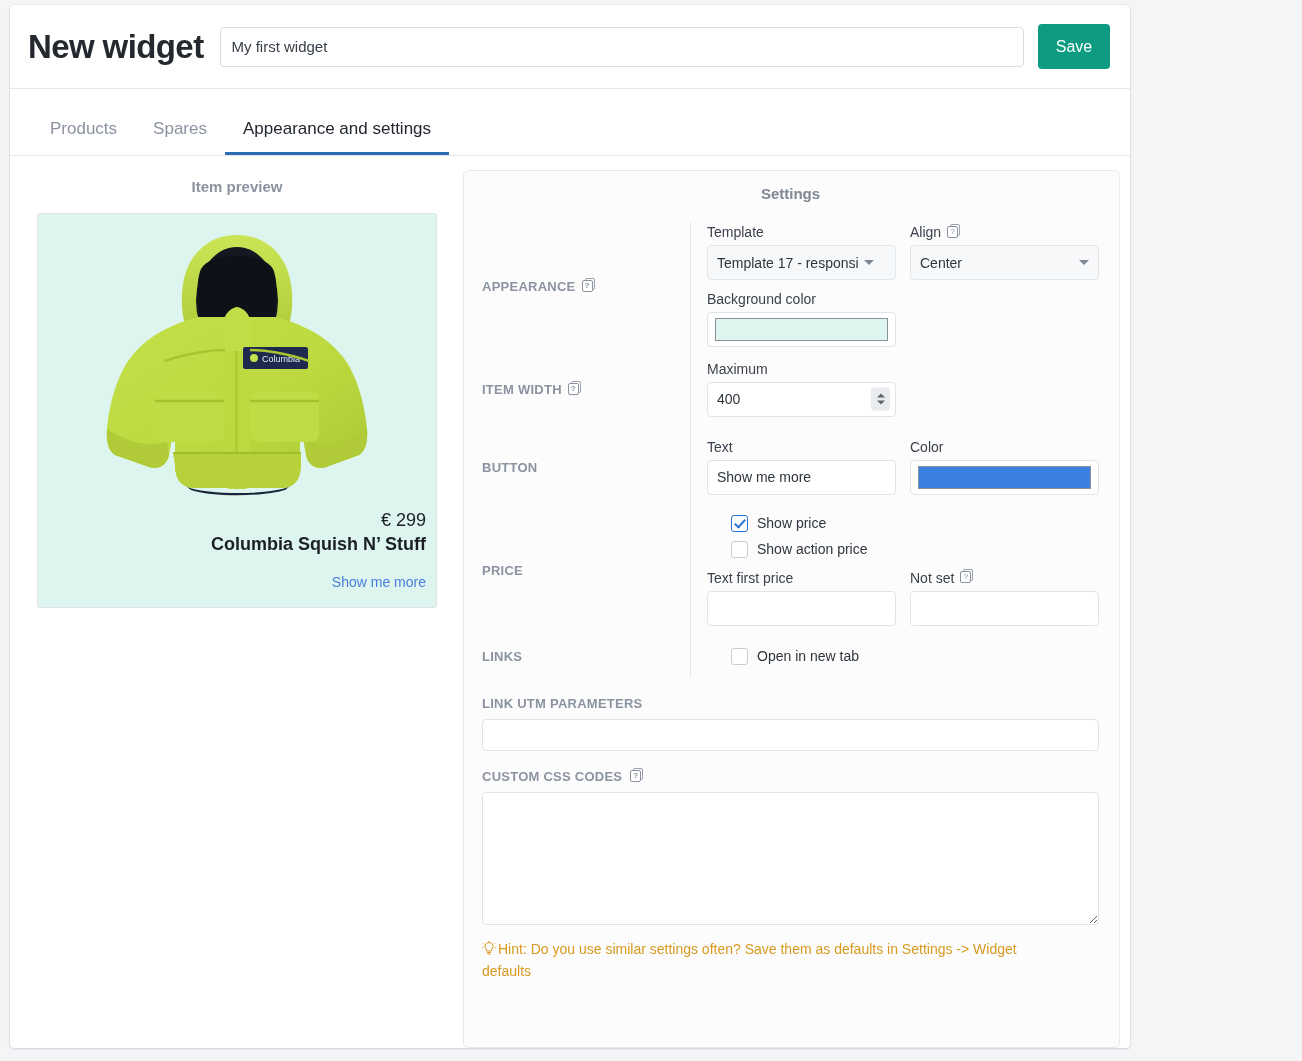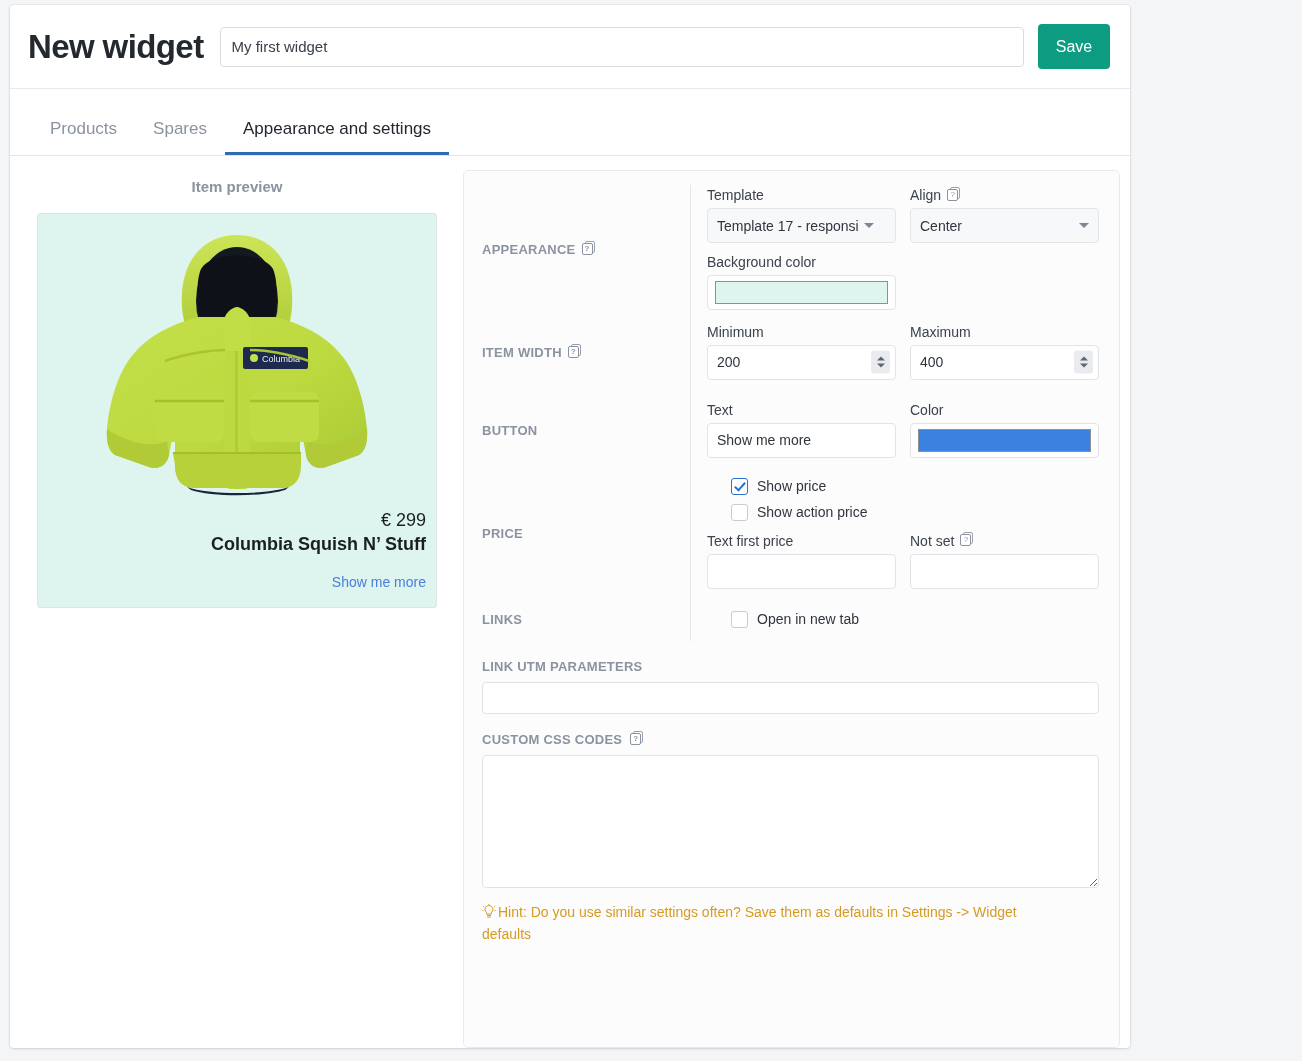--- a/index.html
+++ b/index.html
@@ -453,20 +453,21 @@
             <path d="M100 258 C122 266 180 266 202 258 L198 261 C176 268 124 268 104 261 Z" fill="#1c2438"></path>
           </svg>
         </div>
         <div class="price-line">€ 299</div>
         <div class="prod-name">Columbia Squish N’ Stuff</div>
         <a class="more-link">Show me more</a>
       </div>
     </div>
 
     <div class="settings-panel">
+      <div class="settings-title">Settings</div>
 
       
       <div class="sec-row" style="min-height:128px;">
         <div class="sec-label">
           <span>APPEARANCE</span>
           <span class="help">
               <span class="back"></span>
               <span class="front">?</span>
             </span>
         </div>
@@ -509,30 +510,20 @@
       <div class="sec-row" style="min-height:78px;">
         <div class="sec-label">
           <span>ITEM WIDTH</span>
           <span class="help">
               <span class="back"></span>
               <span class="front">?</span>
             </span>
         </div>
         <div class="sec-fields">
           <div class="fld-grid">
-            <div class="fld w1">
-              <div class="fld-label">Minimum</div>
-              <div class="numwrap">
-                <input class="txtinput" type="text" value="200" style="">
-                <span class="stepper">
-                  <span class="chev up"></span>
-                  <span class="chev dn"></span>
-                </span>
-              </div>
-            </div>
             <div class="fld w2">
               <div class="fld-label">Maximum</div>
               <div class="numwrap">
                 <input class="txtinput" type="text" value="400" style="">
                 <span class="stepper">
                   <span class="chev up"></span>
                   <span class="chev dn"></span>
                 </span>
               </div>
             </div>

